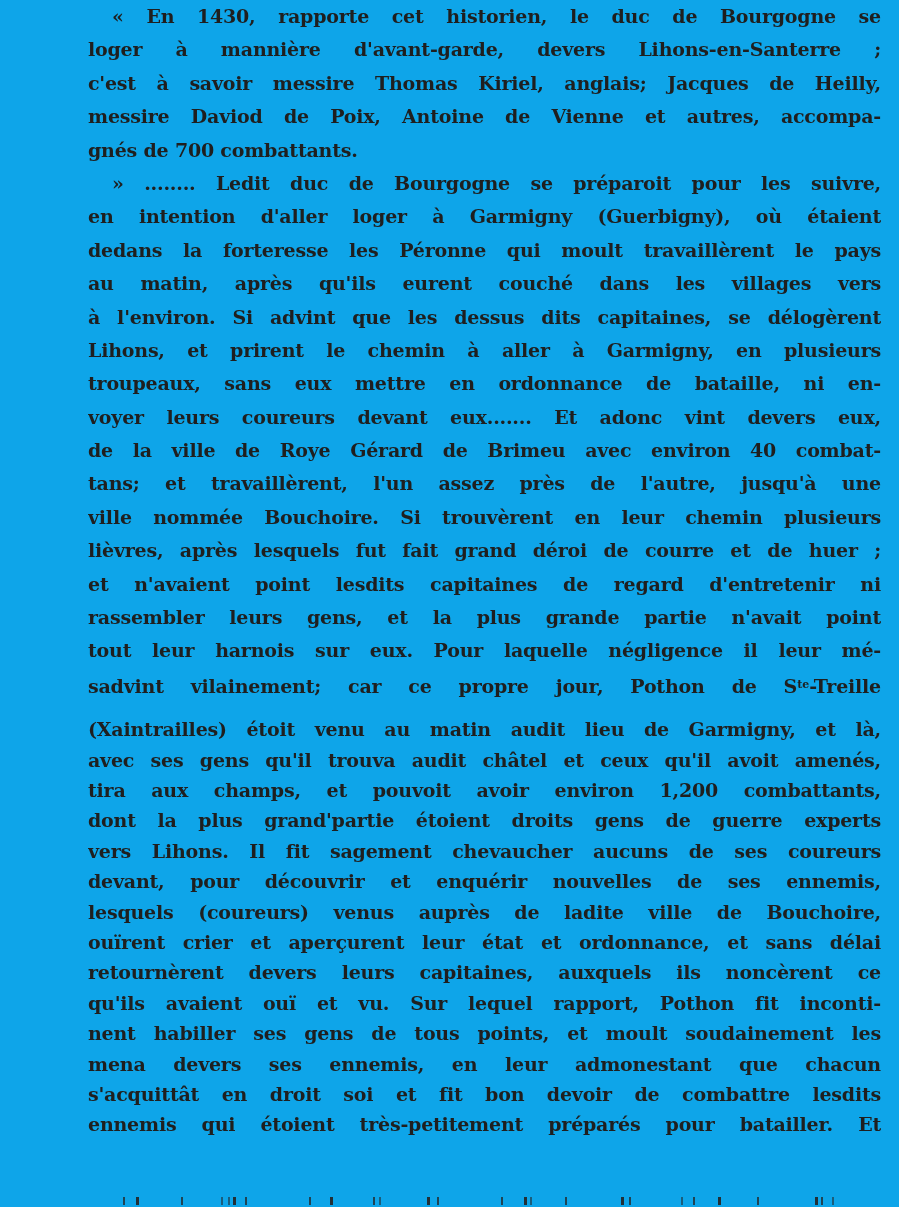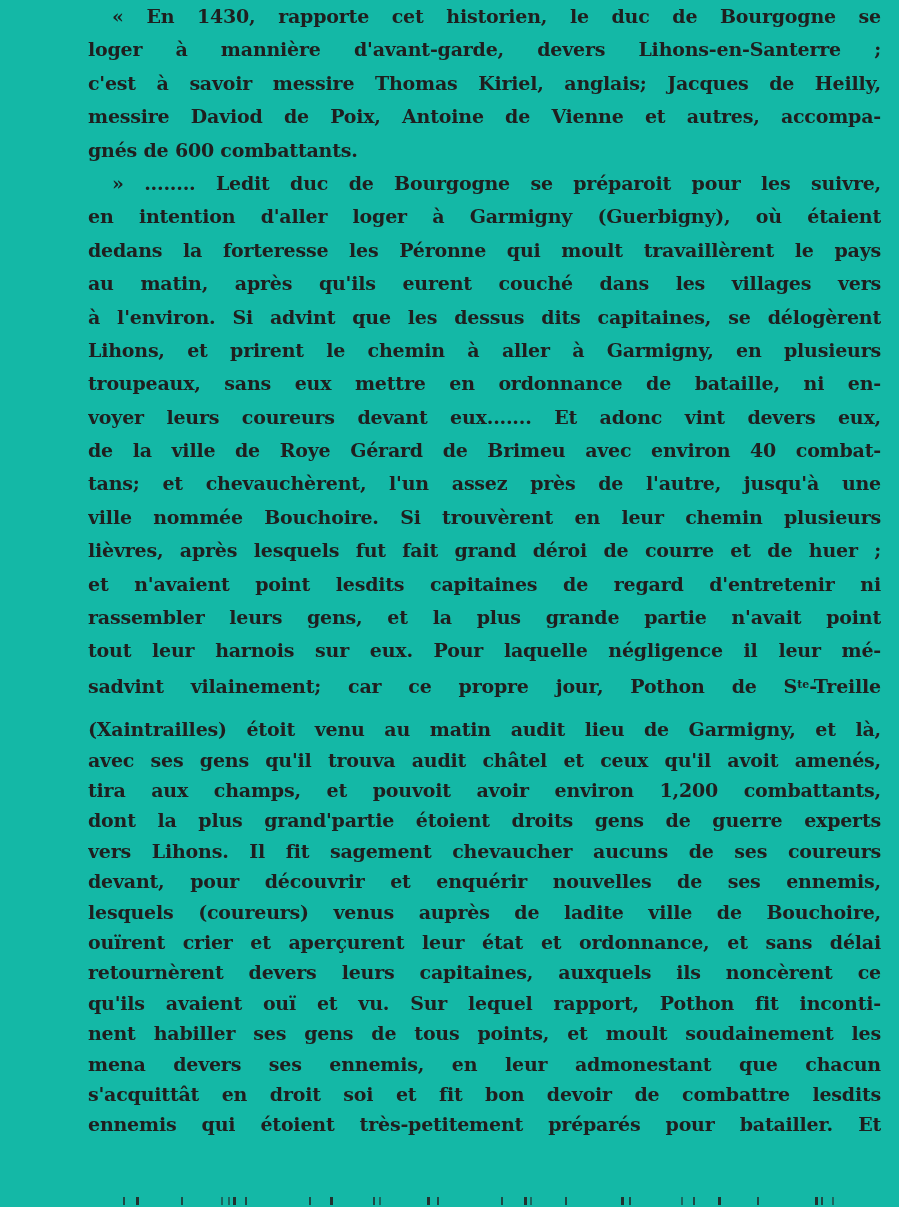--- a/index.html
+++ b/index.html
@@ -2,21 +2,21 @@
 <html><head>
 <meta charset="utf-8">
 <style>
   html,body{margin:0;padding:0;}
   body{
     width:899px;height:1207px;overflow:hidden;
     background:#ffffff;
   }
   .page{
     position:relative;width:899px;height:1207px;
-    background:#14b8a6;
+    background:#0ea5e9;
     font-family:"DejaVu Serif","Liberation Serif",serif;
     color:#1f1f1f;
   }
   .text-block{
     position:absolute;left:88px;top:0;width:793px;
   }
   .line{
     height:33.4px;line-height:33.4px;
     font-size:19px;font-weight:700;
     letter-spacing:-0.2px;
@@ -42,31 +42,31 @@
 </style>
 </head>
 <body>
 
 <div class="page">
   <div class="text-block">
       <div class="line indent">« En 1430, rapporte cet historien, le duc de Bourgogne se</div>
       <div class="line">loger à mannière d'avant-garde, devers Lihons-en-Santerre ;</div>
       <div class="line">c'est à savoir messire Thomas Kiriel, anglais; Jacques de Heilly,</div>
       <div class="line">messire Daviod de Poix, Antoine de Vienne et autres, accompa-</div>
-      <div class="line no-just">gnés de 600 combattants.</div>
+      <div class="line no-just">gnés de 700 combattants.</div>
       <div class="line indent">» ........ Ledit duc de Bourgogne se préparoit pour les suivre,</div>
       <div class="line">en intention d'aller loger à Garmigny (Guerbigny), où étaient</div>
       <div class="line">dedans la forteresse les Péronne qui moult travaillèrent le pays</div>
       <div class="line">au matin, après qu'ils eurent couché dans les villages vers</div>
       <div class="line">à l'environ. Si advint que les dessus dits capitaines, se délogèrent</div>
       <div class="line">Lihons, et prirent le chemin à aller à Garmigny, en plusieurs</div>
       <div class="line">troupeaux, sans eux mettre en ordonnance de bataille, ni en-</div>
       <div class="line">voyer leurs coureurs devant eux....... Et adonc vint devers eux,</div>
       <div class="line">de la ville de Roye Gérard de Brimeu avec environ 40 combat-</div>
-      <div class="line">tans; et chevauchèrent, l'un assez près de l'autre, jusqu'à une</div>
+      <div class="line">tans; et travaillèrent, l'un assez près de l'autre, jusqu'à une</div>
       <div class="line">ville nommée Bouchoire. Si trouvèrent en leur chemin plusieurs</div>
       <div class="line">lièvres, après lesquels fut fait grand déroi de courre et de huer ;</div>
       <div class="line">et n'avaient point lesdits capitaines de regard d'entretenir ni</div>
       <div class="line">rassembler leurs gens, et la plus grande partie n'avait point</div>
       <div class="line">tout leur harnois sur eux. Pour laquelle négligence il leur mé-</div>
       <div class="line">sadvint vilainement; car ce propre jour, Pothon de S<sup>te</sup>-Treille</div>
       <div class="line tight gap">(Xaintrailles) étoit venu au matin audit lieu de Garmigny, et là,</div>
       <div class="line tight">avec ses gens qu'il trouva audit châtel et ceux qu'il avoit amenés,</div>
       <div class="line tight">tira aux champs, et pouvoit avoir environ 1,200 combattants,</div>
       <div class="line tight">dont la plus grand'partie étoient droits gens de guerre experts</div>

